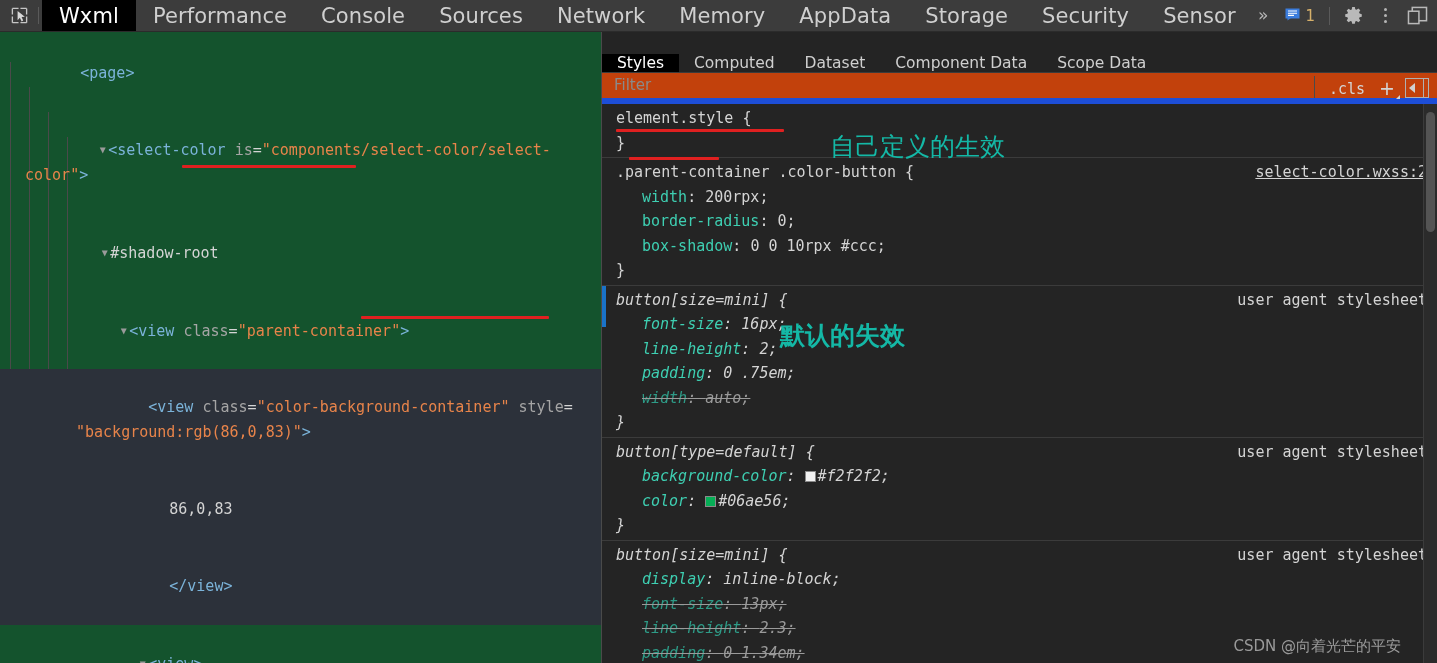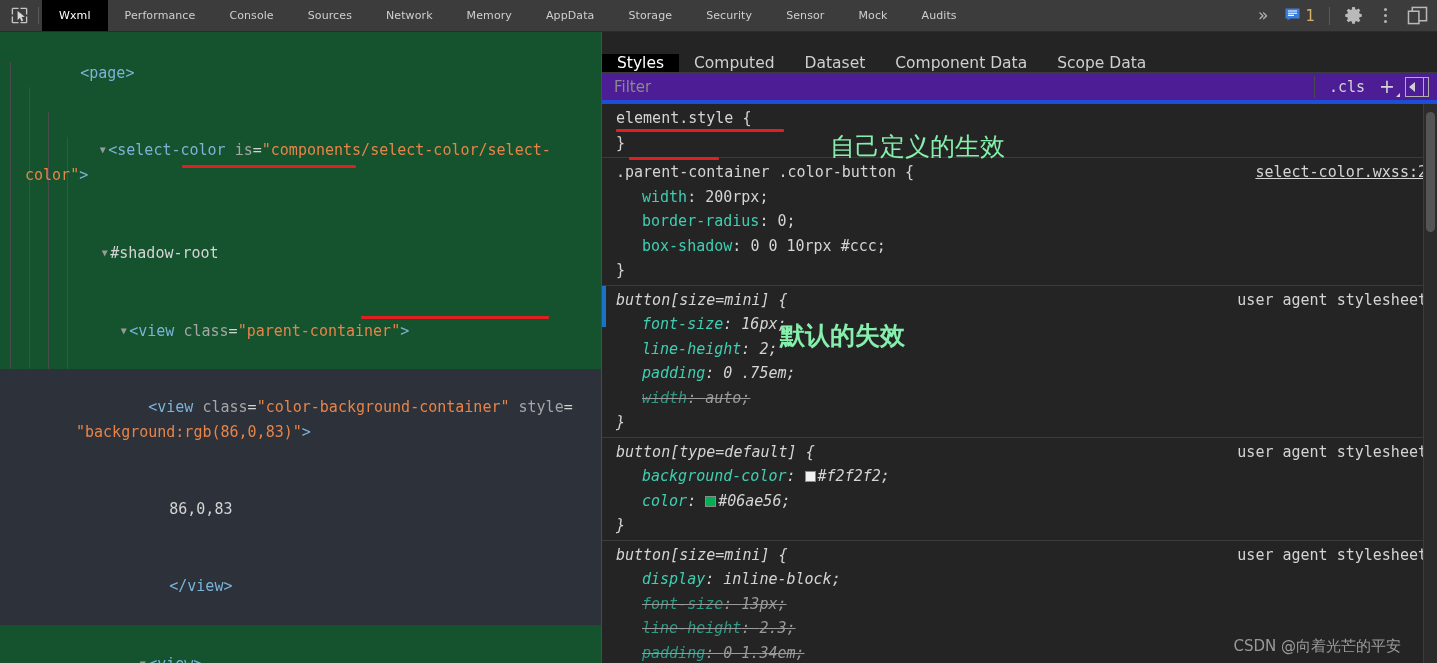--- a/index.html
+++ b/index.html
@@ -40,21 +40,21 @@
   .tabs {
     display: flex;
     align-items: stretch;
     flex: 1;
     overflow: hidden;
   }
   .tab {
     display: flex; align-items: center;
     padding: 0 17px;
     color: #cfcfcf;
-    font-size: 11px;
+    font-size: 21px;
     font-family: "DejaVu Sans", sans-serif;
     white-space: nowrap;
     cursor: pointer;
     letter-spacing: 0.1px;
   }
   .tab.active {
     background: #000000;
     color: #ffffff;
   }
   .tb-right {
@@ -171,23 +171,23 @@
     font-size: 15.5px;
     cursor: pointer;
     white-space: nowrap;
   }
   .stab.active { background: #000000; color: #ffffff; }
 
   .filter-bar {
     height: 31px;
     min-height: 31px;
     display: flex;
-    align-items: center;
-    background: #4c1d95;
-    border-bottom: 4px solid #1d4ed8;
+    align-items: flex-end;
+    background: #c2410c;
+    border-bottom: 6px solid #1d4ed8;
     padding-left: 10px;
   }
   .filter-input {
     flex: 1;
     background: transparent;
     border: none;
     outline: none;
     color: #cfcfcf;
     font-size: 15px;
     font-family: "DejaVu Sans", sans-serif;
@@ -271,21 +271,21 @@
     margin-right: 2px;
   }
   .accentbar {
     position: absolute;
     left: 0; top: 0;
     width: 4px;
     background: #1a73c8;
   }
   .annot {
     position: absolute;
-    color: #86efac;
+    color: #14b8a6;
     font-family: "DejaVu Sans", sans-serif;
     font-size: 25px;
     white-space: nowrap;
     pointer-events: none;
   }
   .watermark {
     position: absolute;
     right: 36px; bottom: 7px;
     color: #9a9a9a;
     font-family: "DejaVu Sans", sans-serif;

